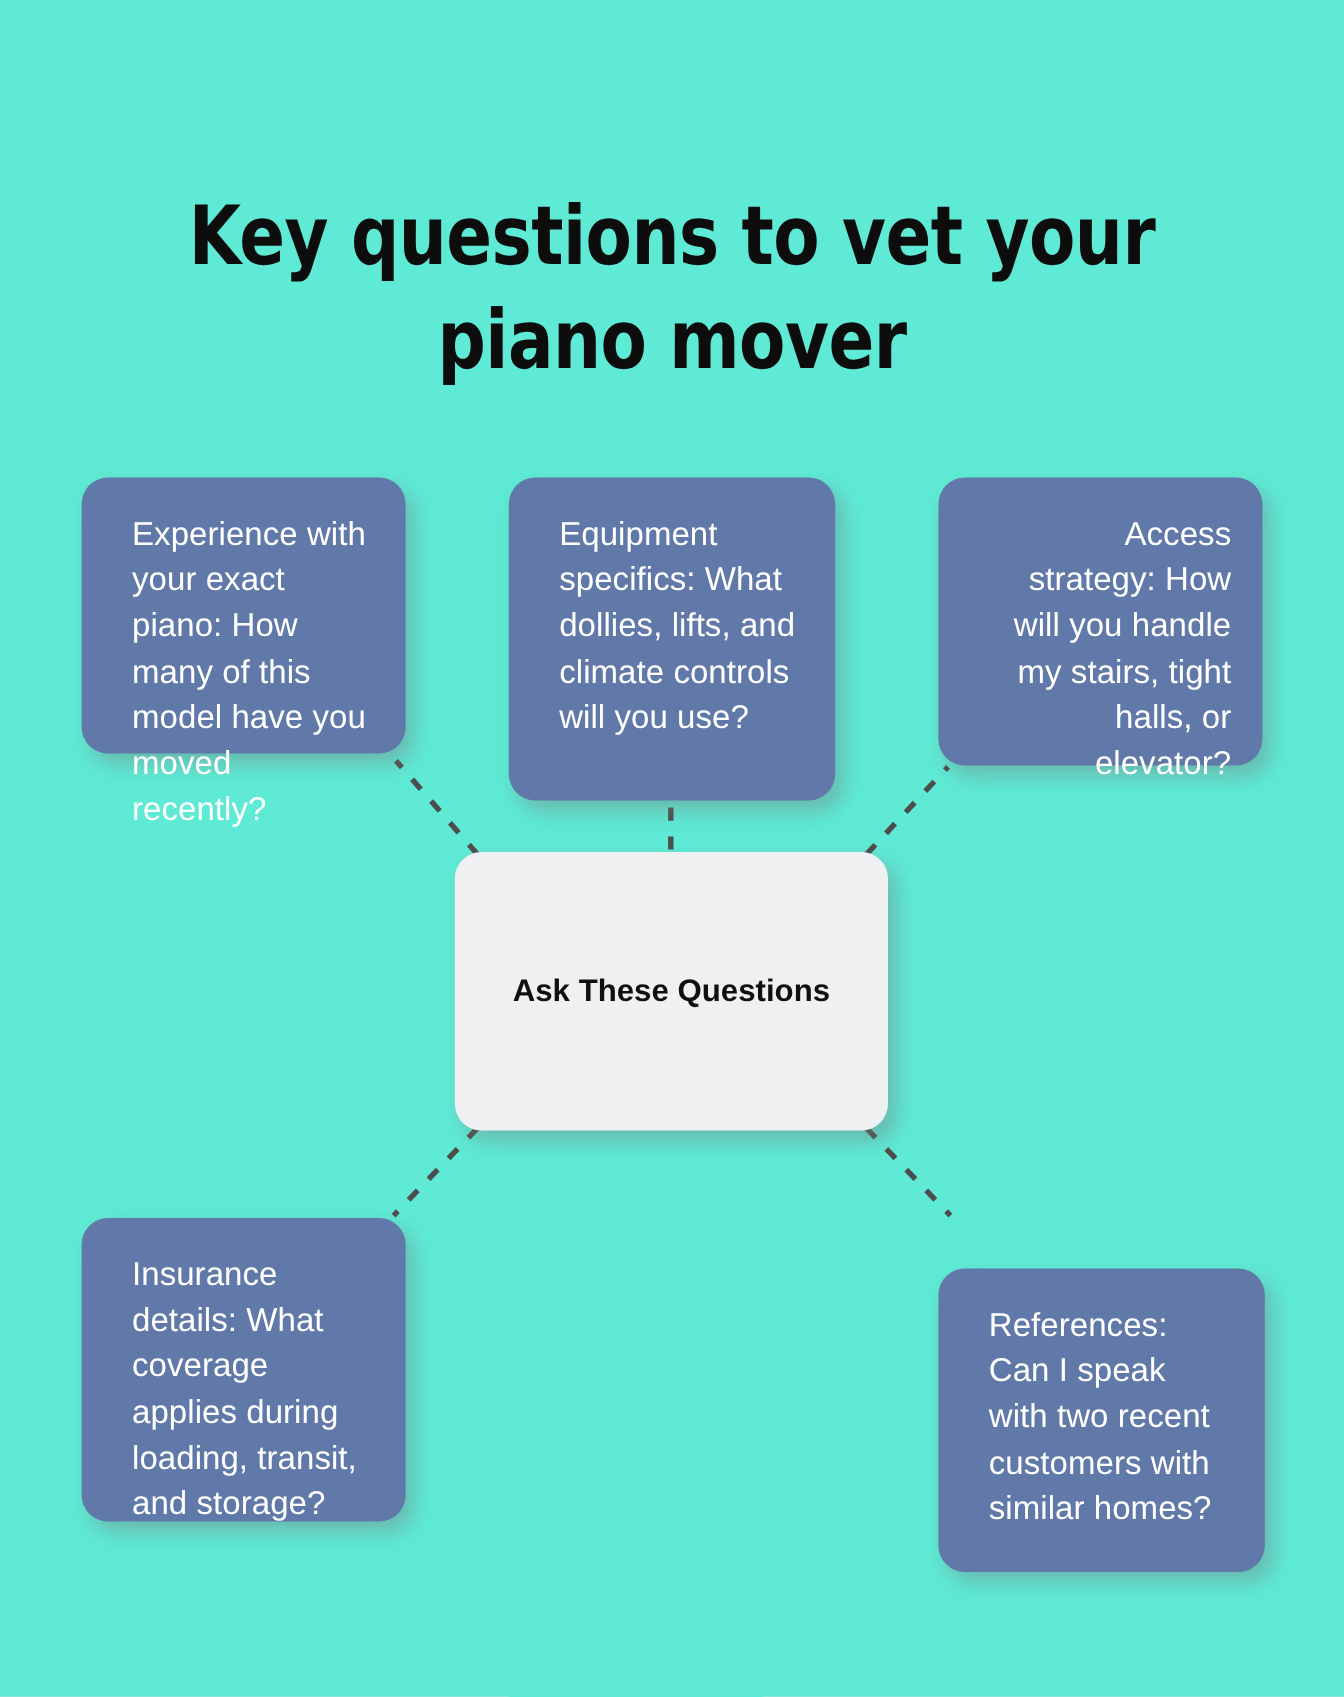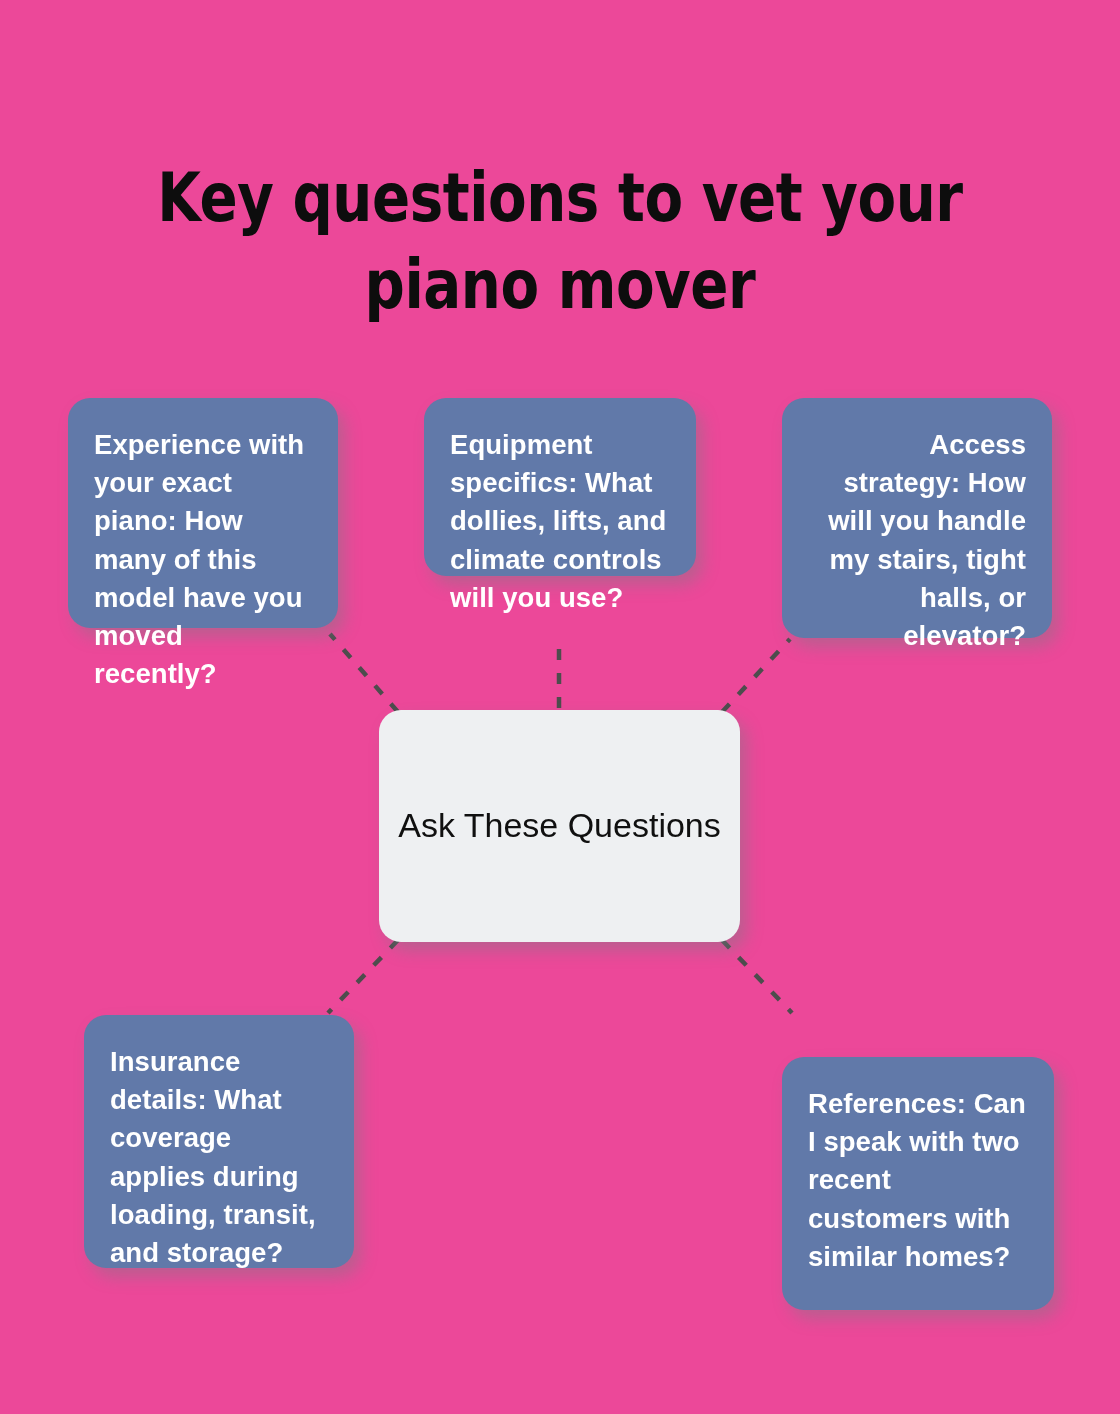--- a/index.html
+++ b/index.html
@@ -8,21 +8,21 @@
     padding: 0;
   }
   body {
     font-family: "Liberation Sans", sans-serif;
     background: #dfdfdf;
   }
   #infographic {
     position: relative;
     width: 1120px;
     height: 1414px;
-    background: #ec4899;
+    background: #5eead4;
     overflow: hidden;
   }
 
   
   #title {
     position: absolute;
     left: 100px;
     top: 108px;
     width: 920px;
     text-align: center;
@@ -53,45 +53,46 @@
     box-shadow: 7px 9px 16px rgba(120,124,130,0.42);
   }
   .node-leaf {
     background: #6179a9;
     padding: 28px 26px 22px 26px;
   }
   .node-leaf .node-text {
     color: #ffffff;
     font-size: 27.5px;
     line-height: 1.39;
-    font-weight: 700;
+    font-weight: 400;
     letter-spacing: 0.05px;
     word-break: normal;
+    margin-left: 16px;
   }
   .node-center {
     background: #eef0f2;
     display: flex;
     align-items: center;
     justify-content: center;
     text-align: center;
     padding: 18px;
   }
   .node-center .node-text {
     color: #101010;
-    font-size: 34px;
-    font-weight: 400;
+    font-size: 26px;
+    font-weight: 700;
     line-height: 1.52;
   }
 
   
   #node-top-left     { left: 68px;  top: 398px;  width: 270px; height: 230px; }
-  #node-top-center   { left: 424px; top: 398px;  width: 272px; height: 178px; }
+  #node-top-center   { left: 424px; top: 398px;  width: 272px; height: 269px; }
   #node-top-right    { left: 782px; top: 398px;  width: 270px; height: 240px; text-align: right; }
   #node-center       { left: 379px; top: 710px;  width: 361px; height: 232px; }
-  #node-bottom-left  { left: 84px;  top: 1015px; width: 270px; height: 253px; }
+  #node-bottom-left  { left: 68px;  top: 1015px; width: 270px; height: 253px; }
   #node-bottom-right { left: 782px; top: 1057px; width: 272px; height: 253px; }
 </style>
 </head>
 <body>
 
 <div id="infographic">
 
   <h1 id="title">Key questions to vet your piano mover</h1>
 
   <svg id="connectors" viewBox="0 0 1120 1414" width="1120" height="1414" aria-hidden="true">

